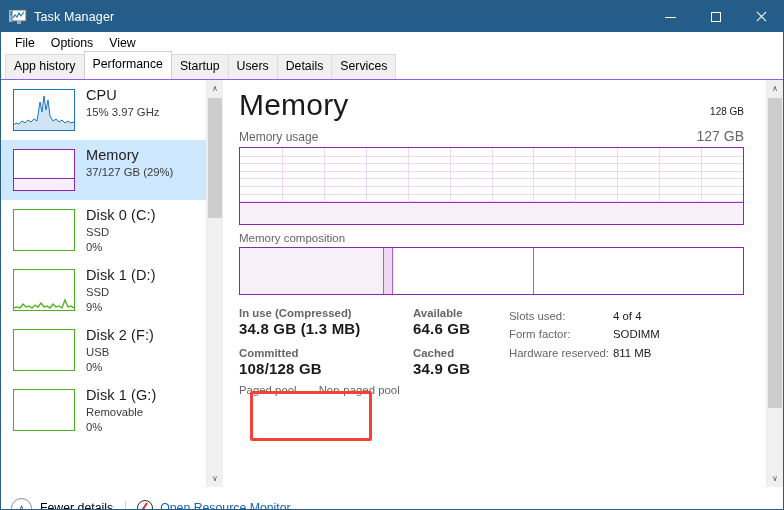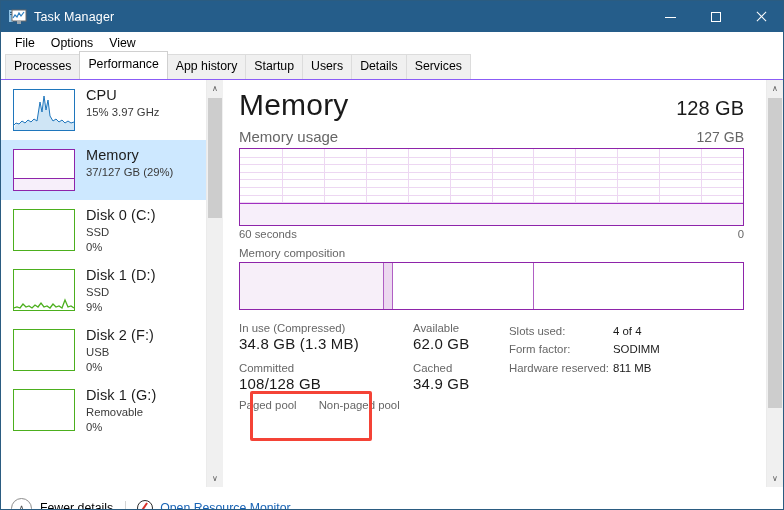--- a/index.html
+++ b/index.html
@@ -207,31 +207,31 @@
     padding-right: 22px;
   }
   .panel-title {
     font-size: 30px;
     color: #1a1a1a;
     font-weight: normal;
     letter-spacing: .2px;
     line-height: 1;
   }
   .panel-total {
-    font-size: 20px;
+    font-size: 10px;
     color: #1a1a1a;
   }
   .sub-row {
     display: flex;
     justify-content: space-between;
     align-items: baseline;
     padding-right: 22px;
     margin-top: 8px;
   }
-  .sub-label { font-size: 15px; color: #666; }
+  .sub-label { font-size: 12px; color: #666; }
   .sub-value { font-size: 14px; color: #666; }
 
   
   .graph {
     margin-top: 3px;
     margin-right: 22px;
     height: 78px;
     border: 1px solid #8a2be0;
     border-color: #8e24aa;
     position: relative;
@@ -274,21 +274,21 @@
   }
   .comp-seg { height: 100%; }
 
   
   .stats {
     display: flex;
     margin-top: 12px;
     position: relative;
   }
   .stat-col { }
-  .stat-block { margin-bottom: 7px; }
+  .stat-block { margin-bottom: 7px; font-weight: bold; }
   .stat-label { font-size: 11.4px; color: #666; }
   .stat-value { font-size: 15px; color: #1a1a1a; margin-top: 1px; letter-spacing: .2px;}
   .specs {
     margin-left: 8px;
     font-size: 11.4px;
     line-height: 1.62;
   }
   .spec-row { display: flex; }
   .spec-key { color: #666; width: 104px; }
   .spec-val { color: #1a1a1a; }
@@ -379,23 +379,22 @@
     </div>
   </div>
 
   <div class="menubar">
     <div class="menu-item">File</div>
     <div class="menu-item">Options</div>
     <div class="menu-item">View</div>
   </div>
 
   <div class="tabstrip">
-    <div class="tab">Processes</div>
+    <div class="tab">App history</div>
     <div class="tab active">Performance</div>
-    <div class="tab">App history</div>
     <div class="tab">Startup</div>
     <div class="tab">Users</div>
     <div class="tab">Details</div>
     <div class="tab">Services</div>
   </div>
 
   <div class="content">
 
     <div class="sidebar">
 
@@ -500,24 +499,20 @@
             <div class="grid-v" style="left: 50%; background: rgb(237, 215, 242);"></div>
             <div class="grid-v" style="left: 58.3333%; background: rgb(237, 215, 242);"></div>
             <div class="grid-v" style="left: 66.6667%; background: rgb(237, 215, 242);"></div>
             <div class="grid-v" style="left: 75%; background: rgb(237, 215, 242);"></div>
             <div class="grid-v" style="left: 83.3333%; background: rgb(237, 215, 242);"></div>
             <div class="grid-v" style="left: 91.6667%; background: rgb(237, 215, 242);"></div>
           </div>
         <div class="graph-fill" id="graph-fill" style="height: 29%; background: rgb(247, 239, 250); border-top-color: rgb(160, 48, 192);"></div>
       </div>
 
-      <div class="axis-row">
-        <div class="axis-label">60 seconds</div>
-        <div class="axis-label">0</div>
-      </div>
 
       <div class="comp-label">Memory composition</div>
       <div class="comp-bar" id="comp-bar">
           <div class="comp-seg" style="width: 28.5%; background: rgb(247, 239, 249);"></div>
           <div class="comp-seg" style="width: 1.6%; background: rgb(236, 216, 240); border-left: 1px solid rgb(176, 95, 196);"></div>
           <div class="comp-seg" style="width: 28%; background: rgb(255, 255, 255); border-left: 1px solid rgb(176, 95, 196);"></div>
           <div class="comp-seg" style="width: 41.9%; background: rgb(255, 255, 255); border-left: 1px solid rgb(176, 95, 196);"></div>
         </div>
 
       <div class="stats">
@@ -532,21 +527,21 @@
           </div>
           <div class="pool-row" style="margin-top:6px;white-space:nowrap;">
             <div class="pool-label">Paged pool</div>
             <div class="pool-label" style="margin-left:22px;">Non-paged pool</div>
           </div>
         </div>
 
         <div class="stat-col" style="margin-left:62px;width:88px;">
           <div class="stat-block">
             <div class="stat-label">Available</div>
-            <div class="stat-value" style="white-space:nowrap;">62.0 GB</div>
+            <div class="stat-value" style="white-space:nowrap;">64.6 GB</div>
           </div>
           <div class="stat-block" style="margin-top:10px;">
             <div class="stat-label">Cached</div>
             <div class="stat-value" style="white-space:nowrap;">34.9 GB</div>
           </div>
         </div>
 
         <div class="specs">
           <div class="spec-row">
             <div class="spec-key">Slots used:</div>

